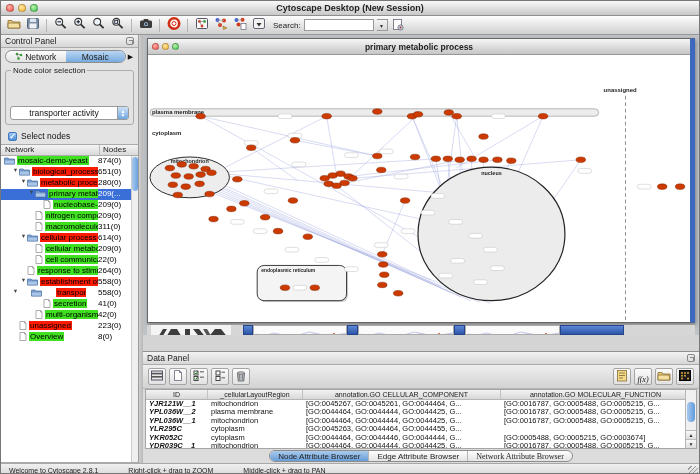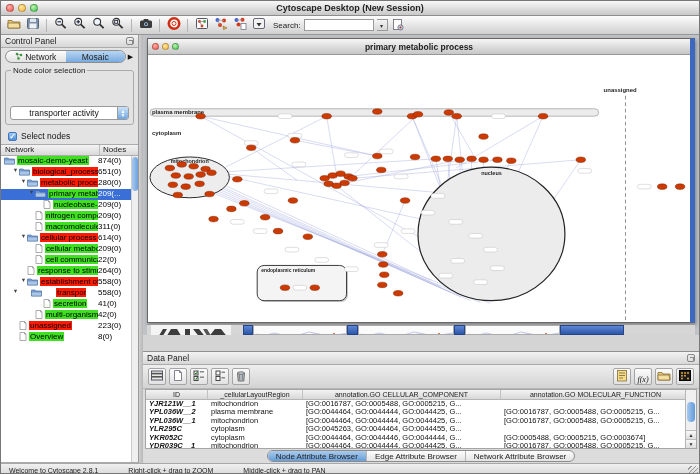--- a/index.html
+++ b/index.html
@@ -121,21 +121,21 @@
     border-left:1px solid #b5b5b5;}
   .dt-sb .thumb{position:absolute;top:12px;left:1px;width:8px;height:20px;border-radius:4px;
     background:linear-gradient(90deg,#a9c9ee,#5f9ada);}
   .dt-sb .arr{position:absolute;left:0;right:0;height:9px;background:linear-gradient(#f8f8f8,#ddd);
     border-top:1px solid #bbb;font-size:5px;text-align:center;line-height:9px;color:#333;}
   .dp-tabs-row{height:14px;display:flex;justify-content:center;align-items:center;}
   .dp-seg{display:flex;height:12px;border:1px solid #8d8d8d;border-radius:7px;overflow:hidden;
     background:linear-gradient(#fdfdfd,#e4e4e4);}
   .dp-tab{display:flex;align-items:center;padding:0 8px;font-size:8px;color:#222;
     border-right:1px solid #b5b5b5;}
-  .dp-tab:last-child{border-right:0;}
+  .dp-tab:last-child{border-right:0;font-family:Liberation Serif, serif;}
   .dp-tab.sel{background:linear-gradient(#aacbec,#679dd8);}
   
   .status{height:14px;background:linear-gradient(#f0f0f0,#d5d5d5);border-top:1px solid #a8a8a8;
     display:flex;align-items:center;font-size:7px;color:#222;position:relative;}
   .status span{margin-left:30px;}
   .status span:first-child{margin-left:8px;}
   .grip{position:absolute;right:1px;bottom:1px;width:10px;height:10px;
     background:repeating-linear-gradient(135deg,transparent 0 2px,#9a9a9a 2px 3px);}
 </style>
 </head>
@@ -763,20 +763,21 @@
           <div class="dt-hdr" id="dt-hdr">
               <span style="width: 62px;">ID</span>
               <span style="width: 95px;">_cellularLayoutRegion</span>
               <span style="width: 198px;">annotation.GO CELLULAR_COMPONENT</span>
               <span style="width: 190px;">annotation.GO MOLECULAR_FUNCTION</span>
             </div>
           <div id="dt-body">
               <div class="dt-row">
                 <span class="c0" style="width: 62px;">YJR121W__1</span>
                 <span class="c1" style="width: 95px;">mitochondrion</span>
+                <span class="c2" style="width: 198px;">[GO:0045267, GO:0045261, GO:0044464, G...</span>
                 <span class="c3" style="width: 190px;">[GO:0016787, GO:0005488, GO:0005215, G...</span>
               </div>
               <div class="dt-row">
                 <span class="c0" style="width: 62px;">YPL036W__2</span>
                 <span class="c1" style="width: 95px;">plasma membrane</span>
                 <span class="c2" style="width: 198px;">[GO:0044464, GO:0044444, GO:0044425, G...</span>
                 <span class="c3" style="width: 190px;">[GO:0016787, GO:0005488, GO:0005215, G...</span>
               </div>
               <div class="dt-row">
                 <span class="c0" style="width: 62px;">YPL036W__1</span>

